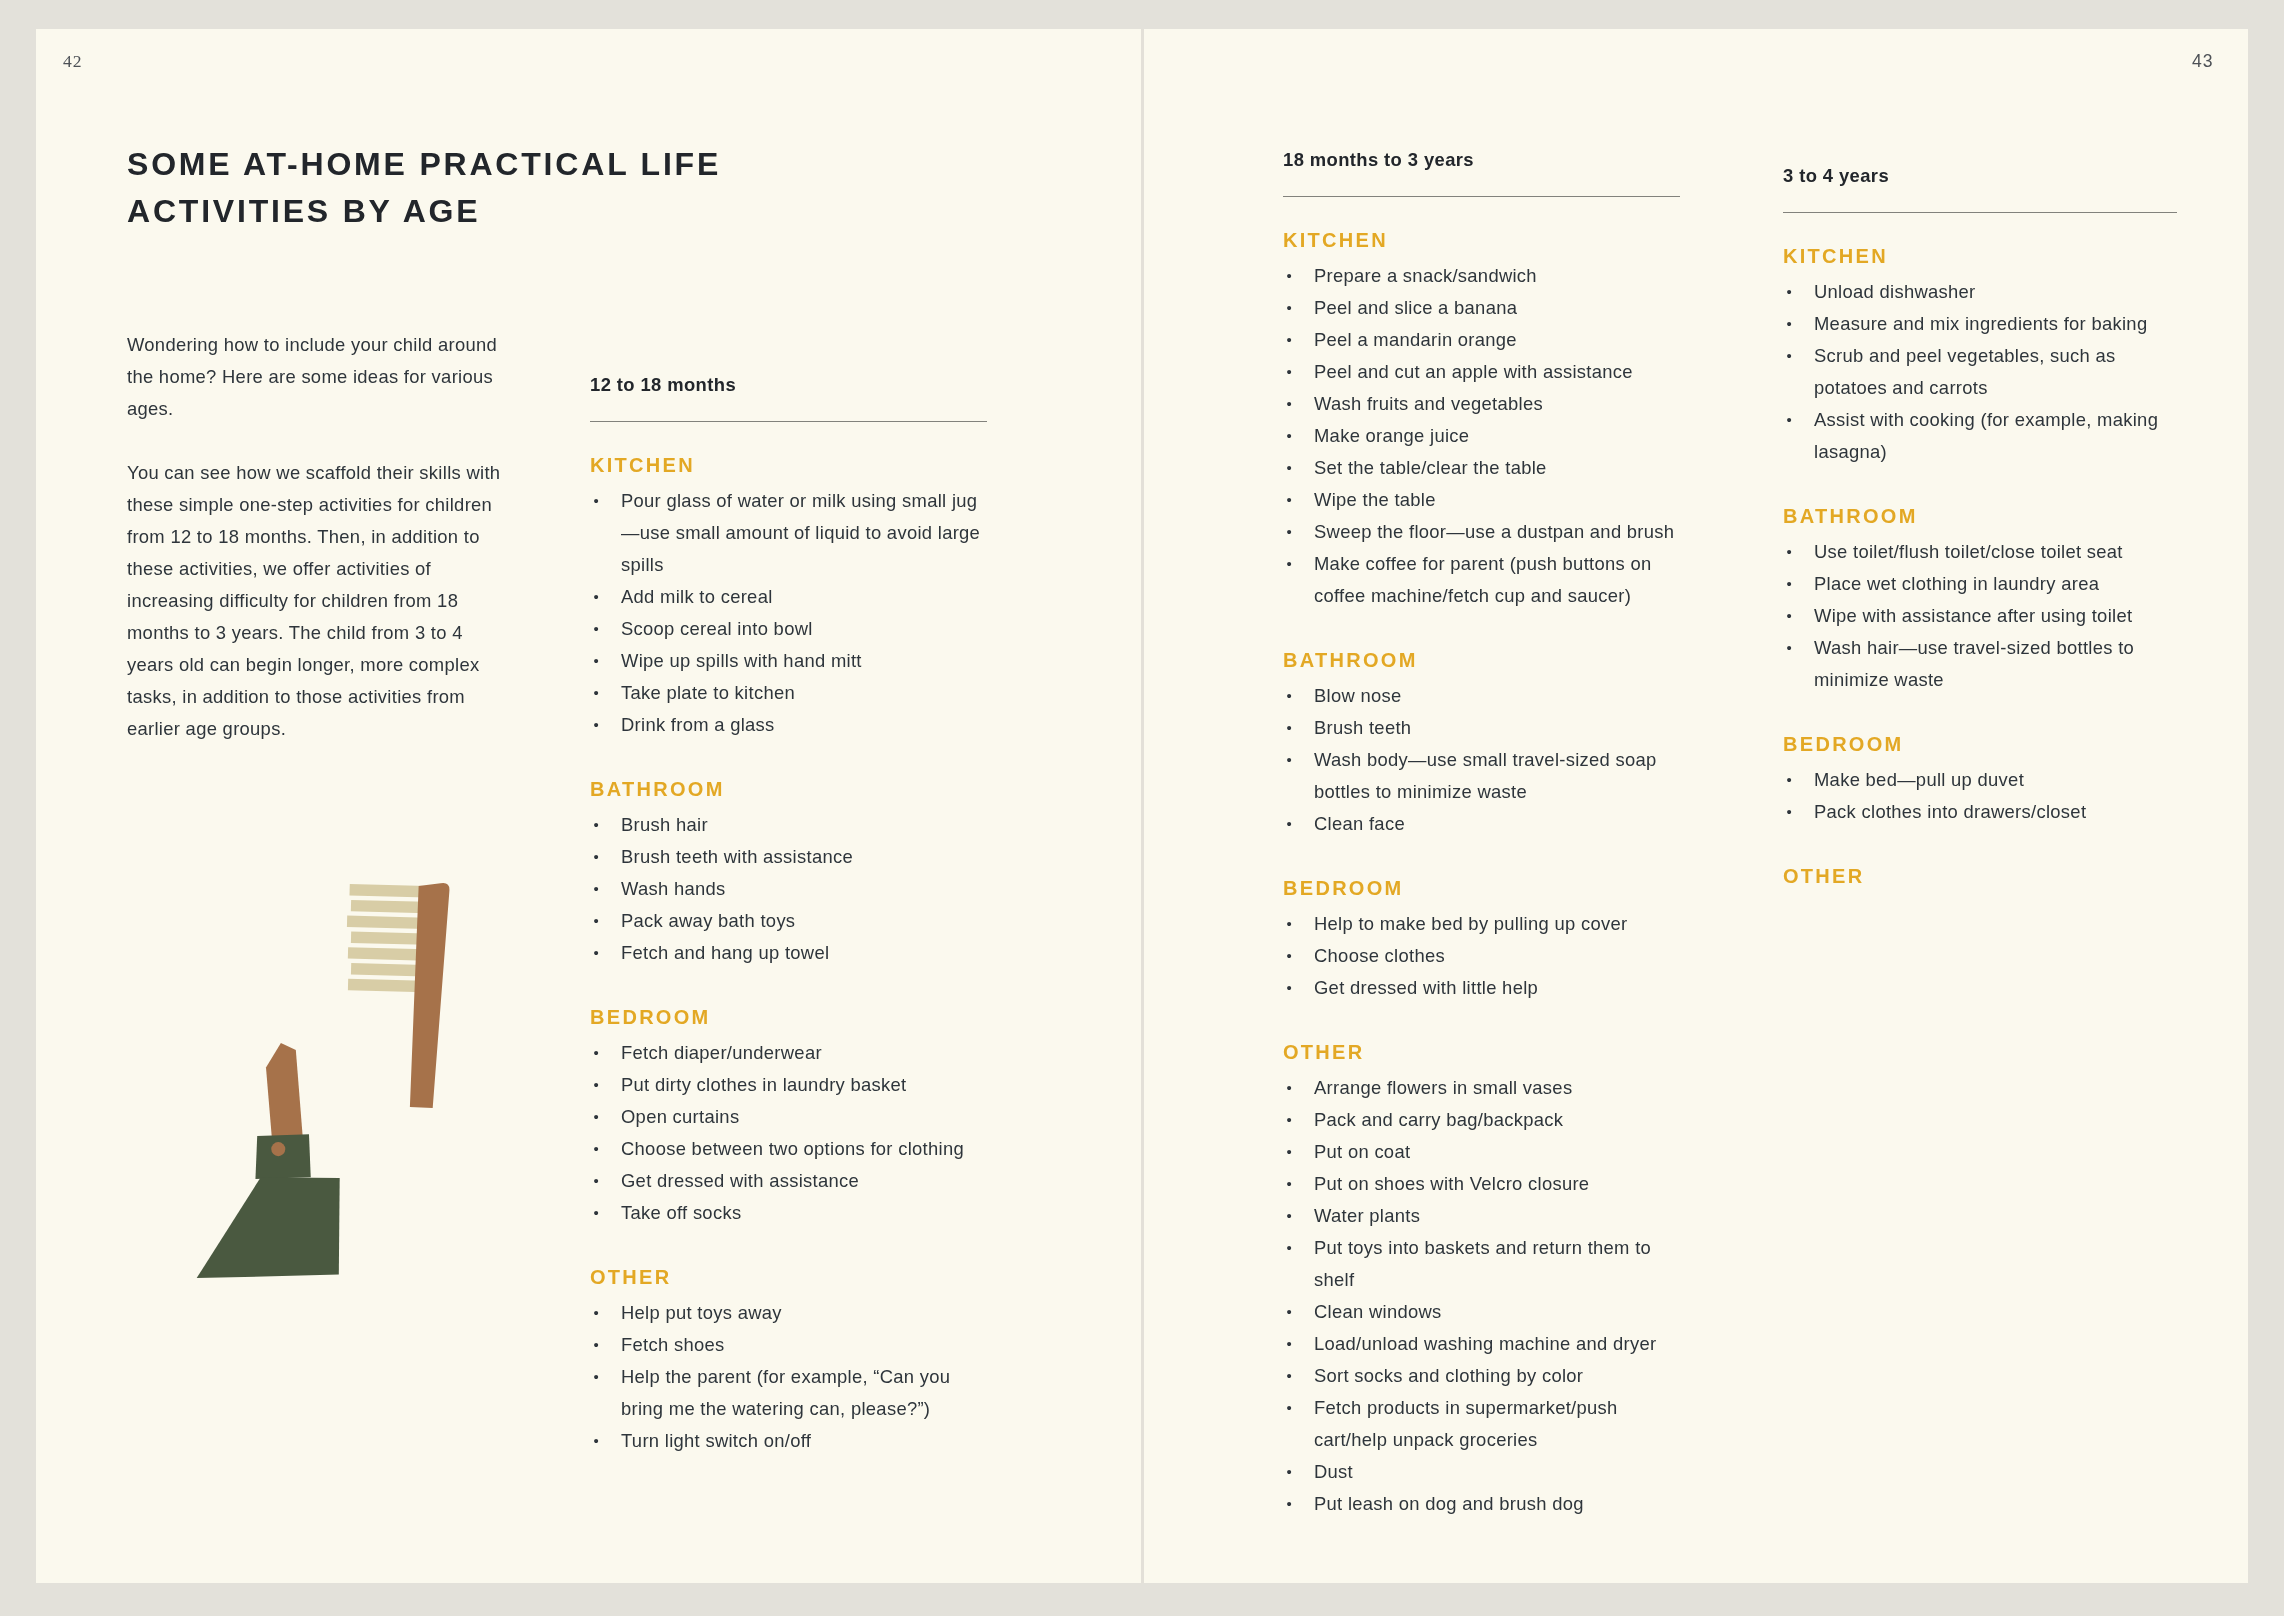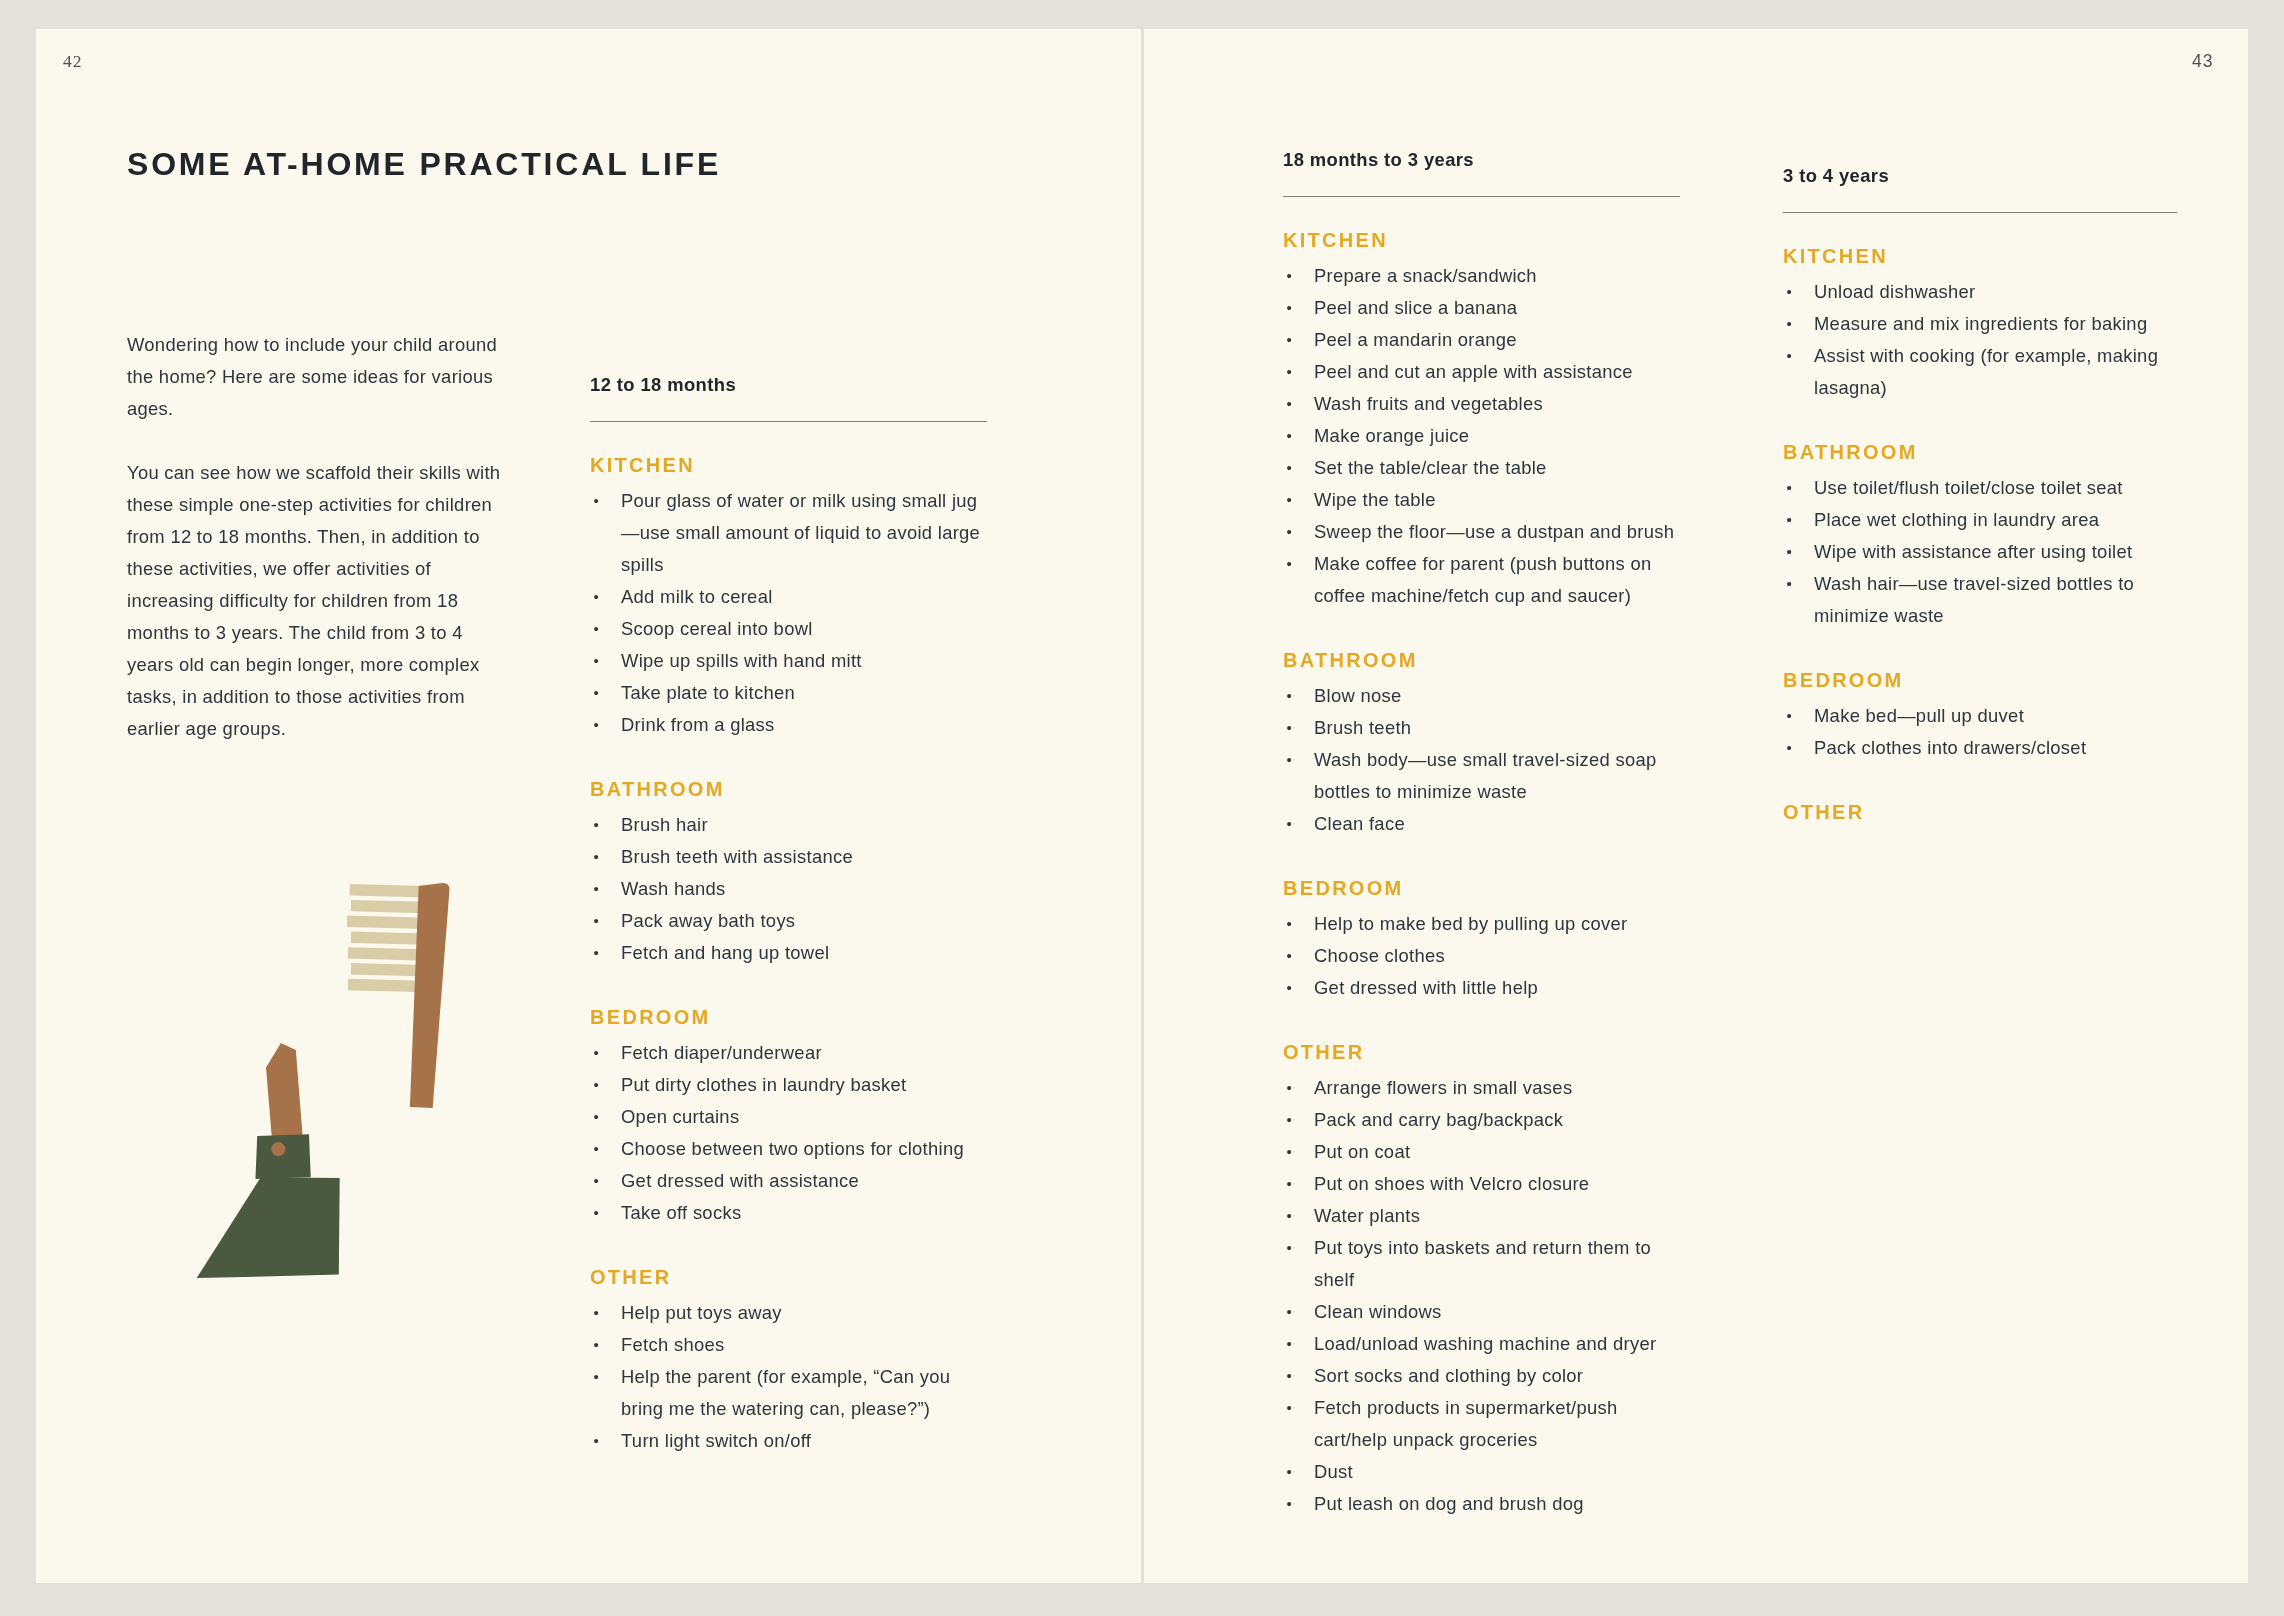--- a/index.html
+++ b/index.html
@@ -62,20 +62,21 @@
 
 <div class="spread"></div>
 <div class="gutter"></div>
 
 <div class="abs page-num" style="left:63px;top:51px;font-family:Liberation Serif, serif;">42</div>
 
 <div class="abs page-num" style="left:2192px;top:51px;">43</div>
 
 <h1 class="abs title" style="margin:0;">
   <div>SOME AT-HOME PRACTICAL LIFE</div>
+  <div>ACTIVITIES BY AGE</div>
 </h1>
 
 <div class="abs intro">
   <p>Wondering how to include your child around the home? Here are some ideas for various ages.</p>
   <p>You can see how we scaffold their skills with these simple one-step activities for children from 12 to 18 months. Then, in addition to these activities, we offer activities of increasing difficulty for children from 18 months to 3 years. The child from 3 to 4 years old can begin longer, more complex tasks, in addition to those activities from earlier age groups.</p>
 </div>
 
 <svg class="abs illustration" width="272" height="408" viewBox="0 0 310 465">
   <g class="brush">
     <g transform="rotate(1.5 235 65)">
@@ -203,20 +204,21 @@
 
 <div class="abs col col-2">
   <div class="age-label">3 to 4 years</div>
   <div class="rule"></div>
   <div>
       <section class="section">
         <h3 class="sec-heading">KITCHEN</h3>
         <ul class="items">
           <li class="item">Unload dishwasher</li>
           <li class="item">Measure and mix ingredients for baking</li>
+          <li class="item">Scrub and peel vegetables, such as potatoes and carrots</li>
           <li class="item">Assist with cooking (for example, making lasagna)</li>
         </ul>
       </section>
       <section class="section">
         <h3 class="sec-heading">BATHROOM</h3>
         <ul class="items">
           <li class="item">Use toilet/flush toilet/close toilet seat</li>
           <li class="item">Place wet clothing in laundry area</li>
           <li class="item">Wipe with assistance after using toilet</li>
           <li class="item">Wash hair—use travel-sized bottles to minimize waste</li>

